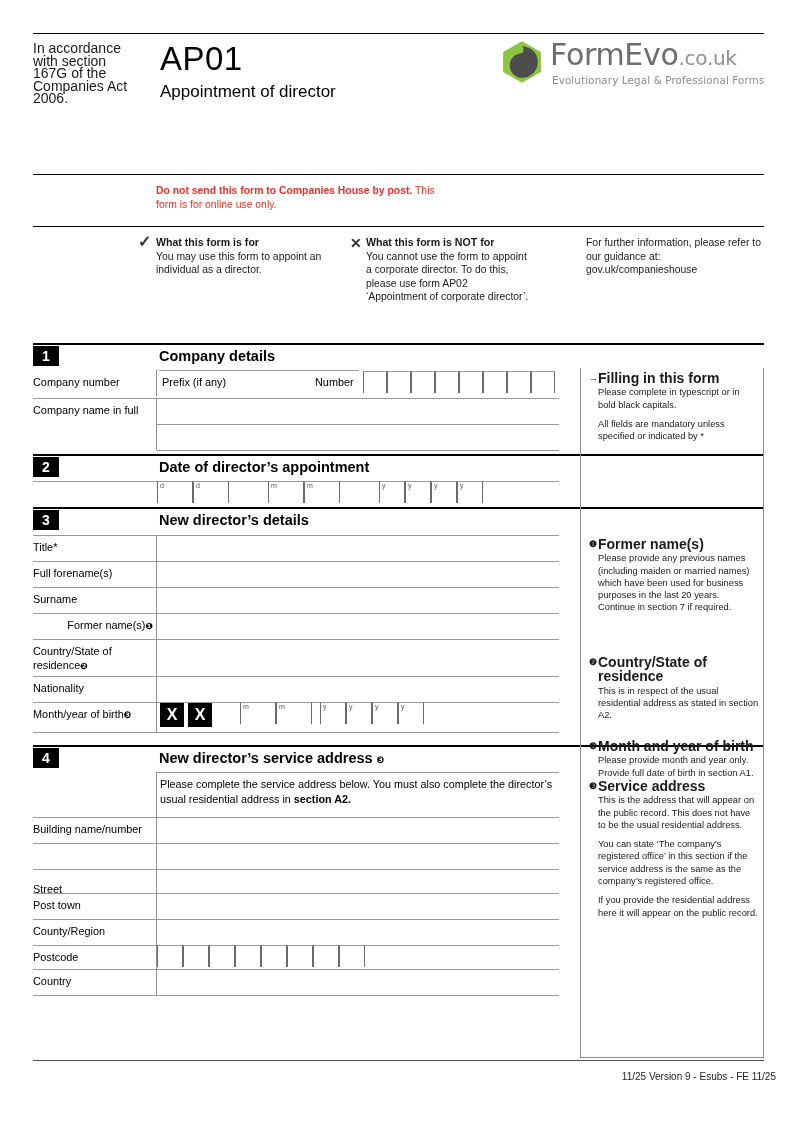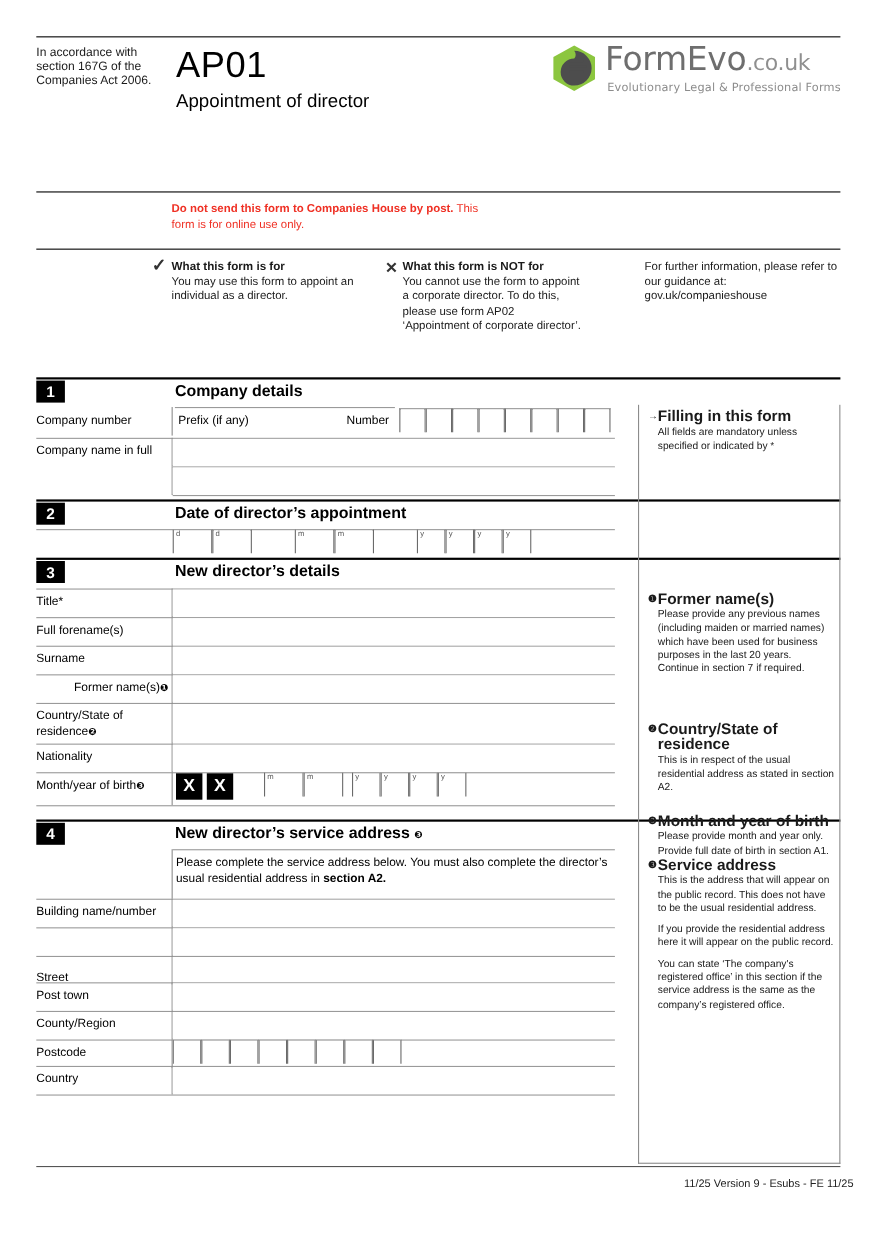--- a/index.html
+++ b/index.html
@@ -16,21 +16,21 @@
 
   
   .hr        { position:absolute; background:#000; height:1px; }
   .hr-thick  { position:absolute; background:#000; height:2px; }
   .hr-grey   { position:absolute; background:#9a9a9a; height:1px; }
   .vline     { position:absolute; background:#8c8c8c; width:1px; }
 
   
   #accordance {
     position:absolute; left:33px; top:42px; width:105px;
-    font-size:11px; line-height:12.5px; color:#1a1a1a;
+    font-size:14px; line-height:12.5px; color:#1a1a1a;
   }
   #form-code {
     position:absolute; left:160px; top:40px;
     font-size:33px; font-weight:400; letter-spacing:0.5px; color:#000;
     line-height:38px;
   }
   #form-title {
     position:absolute; left:160px; top:82px;
     font-size:17px; font-weight:400; color:#000;
   }
@@ -344,38 +344,39 @@
       <div class="cell" style="left: 235px; top: 945px; width: 26px;"></div>
       <div class="cell" style="left: 261px; top: 945px; width: 26px;"></div>
       <div class="cell" style="left: 287px; top: 945px; width: 26px;"></div>
       <div class="cell" style="left: 313px; top: 945px; width: 26px;"></div>
       <div class="cell" style="left: 339px; top: 945px; width: 26px;"></div>
     </div>
 
   <div id="sidebar">
       <div class="note" style="top: 4px;">
         <div class="nh-line"><span class="bullet">→</span><span class="nh">Filling in this form</span></div>
+        <p class="first">Please complete in typescript or in bold black capitals.</p>
         <p>All fields are mandatory unless specified or indicated by *</p>
       </div>
       <div class="note" style="top: 170px;">
         <div class="nh-line"><span class="bullet">❶</span><span class="nh">Former name(s)</span></div>
         <p class="first">Please provide any previous names (including maiden or married names) which have been used for business purposes in the last 20 years. Continue in section 7 if required.</p>
       </div>
       <div class="note" style="top: 288px;">
         <div class="nh-line"><span class="bullet">❷</span><span class="nh">Country/State of residence</span></div>
         <p class="first">This is in respect of the usual residential address as stated in section A2.</p>
       </div>
       <div class="note" style="top: 372px;">
         <div class="nh-line"><span class="bullet">❸</span><span class="nh">Month and year of birth</span></div>
         <p class="first">Please provide month and year only. Provide full date of birth in section A1.</p>
       </div>
       <div class="note" style="top: 412px;">
         <div class="nh-line"><span class="bullet">❸</span><span class="nh">Service address</span></div>
         <p class="first">This is the address that will appear on the public record. This does not have to be the usual residential address.</p>
+        <p>You can state ‘The company's registered office’ in this section if the service address is the same as the company’s registered office.</p>
         <p>If you provide the residential address here it will appear on the public record.</p>
-        <p>You can state ‘The company's registered office’ in this section if the service address is the same as the company’s registered office.</p>
       </div>
     </div>
 
   <div class="hr" style="left:33px; top:1060px; width:731px; height:1px; background:#555;"></div>
   <div id="footer">11/25 Version 9 - Esubs - FE 11/25</div>
 
 </div>
 
 </body></html>

